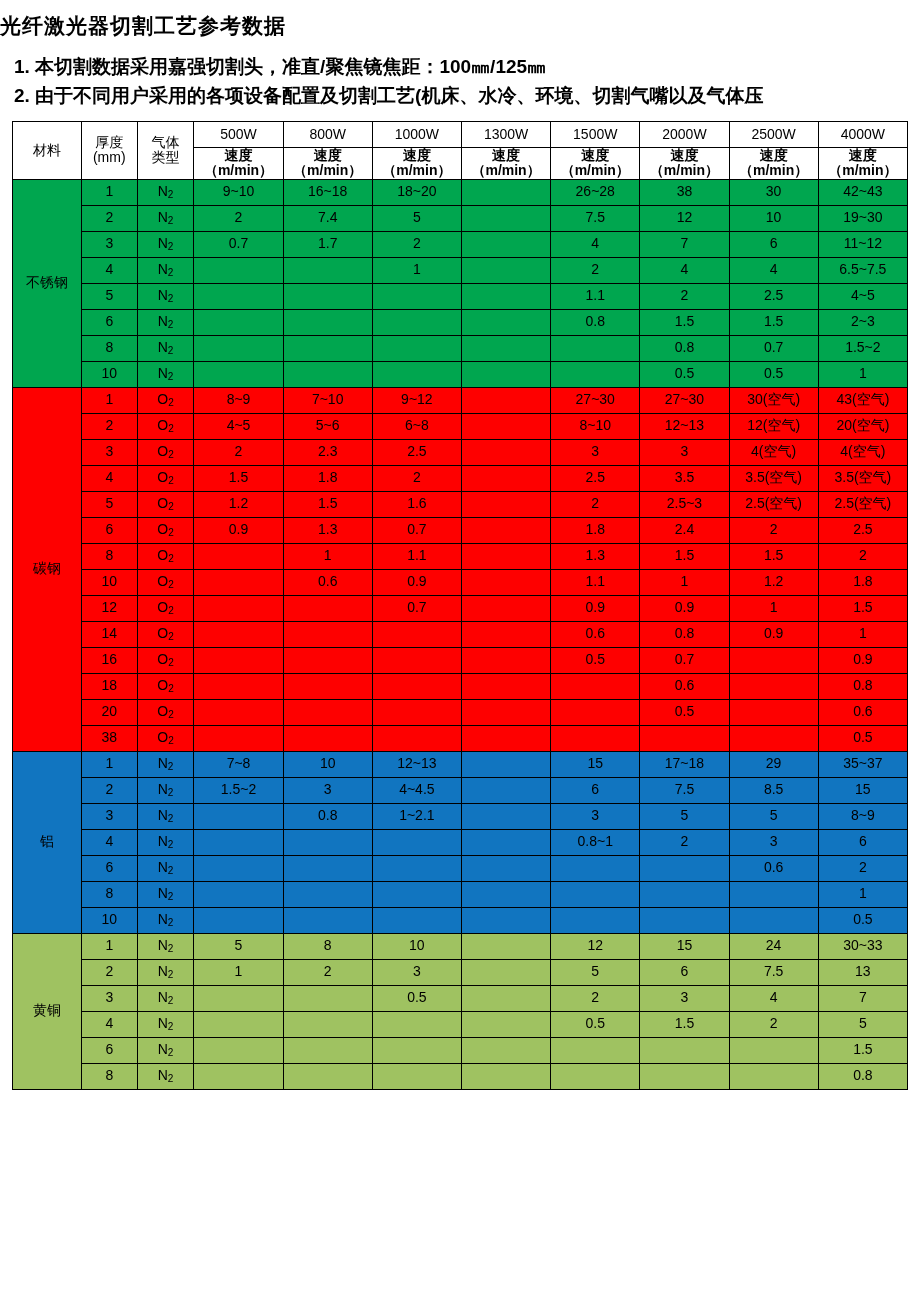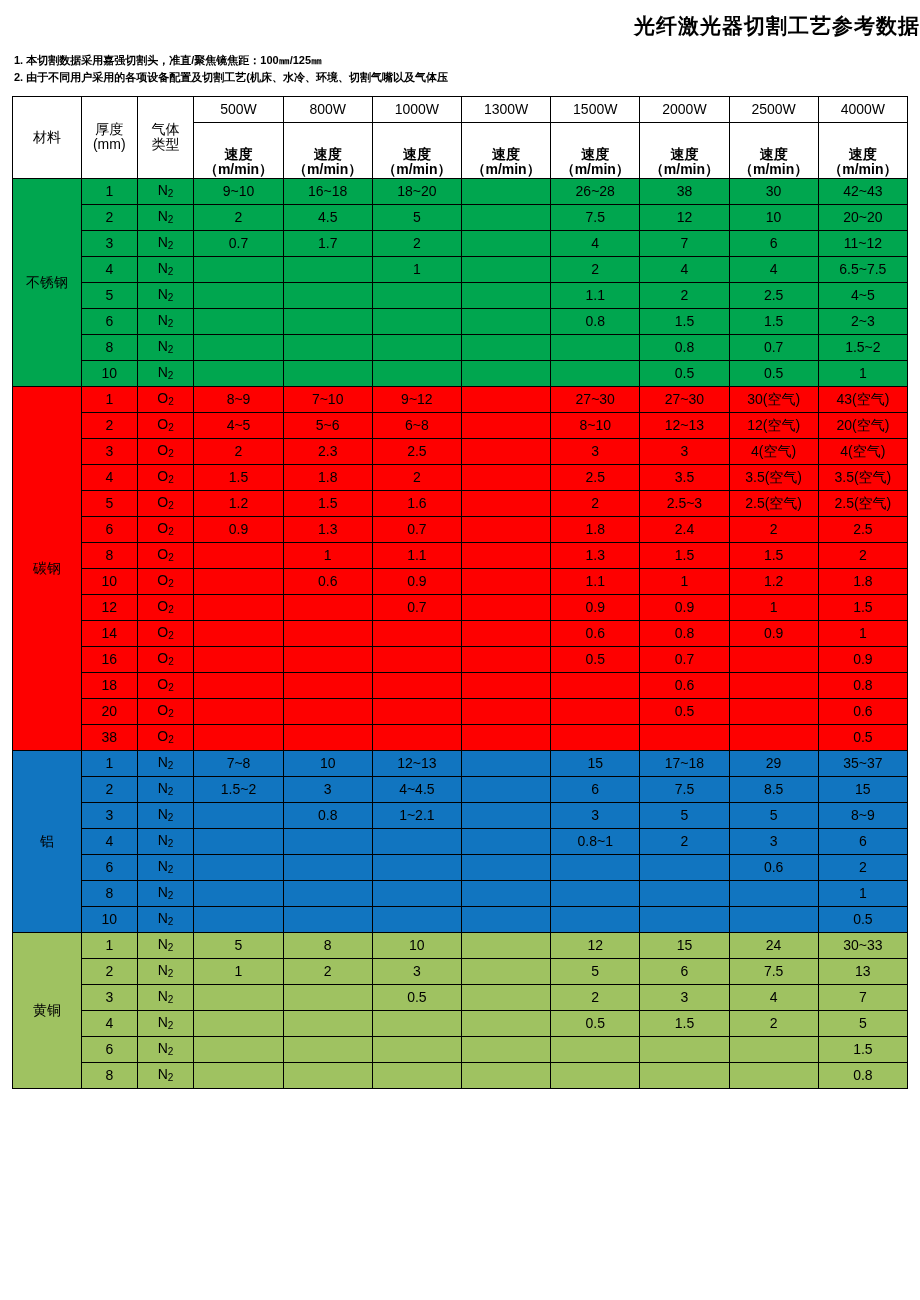--- a/index.html
+++ b/index.html
@@ -14,30 +14,30 @@
     color: #000;
     overflow: hidden;
   }
   .page {
     width: 920px;
     height: 1300px;
     position: relative;
     box-sizing: border-box;
   }
   .title {
-    text-align: right;
+    text-align: left;
     font-size: 21px;
     font-weight: bold;
     letter-spacing: 1px;
     margin-top: 12px;
     margin-bottom: 12px;
   }
   .notes {
     padding: 0 12px 0 14px;
-    font-size: 11px;
+    font-size: 19px;
     font-weight: bold;
     line-height: 1.55;
   }
   .note-line {
     display: block;
     white-space: pre-wrap;
   }
   .note-indent {
     display: block;
     padding-left: 28px;
@@ -65,21 +65,21 @@
   .hdr-pw {
     font-size: 15px;
     font-weight: normal;
     height: 26px;
   }
   .hdr-speed {
     font-size: 14px;
     font-weight: bold;
     height: 52px;
   }
-  .hdr-speed .l1 { display: block; margin-top: 24px; }
+  .hdr-speed .l1 { display: block; }
   .hdr-speed .l2 { display: block; }
   .hdr-left {
     font-size: 15px;
     font-weight: normal;
   }
   .hdr-left .l1 { display: block; }
   .hdr-left .l2 { display: block; }
   
   col.c-mat { width: 68px; }
   col.c-thk { width: 55px; }
@@ -195,27 +195,27 @@
           <td></td>
           <td>26~28</td>
           <td>38</td>
           <td>30</td>
           <td>42~43</td>
         </tr>
         <tr class="mat-steel">
           <td>2</td>
           <td class="gas">N<sub>2</sub></td>
           <td>2</td>
-          <td>4.5</td>
+          <td>7.4</td>
           <td>5</td>
           <td></td>
           <td>7.5</td>
           <td>12</td>
           <td>10</td>
-          <td>20~20</td>
+          <td>19~30</td>
         </tr>
         <tr class="mat-steel">
           <td>3</td>
           <td class="gas">N<sub>2</sub></td>
           <td>0.7</td>
           <td>1.7</td>
           <td>2</td>
           <td></td>
           <td>4</td>
           <td>7</td>

